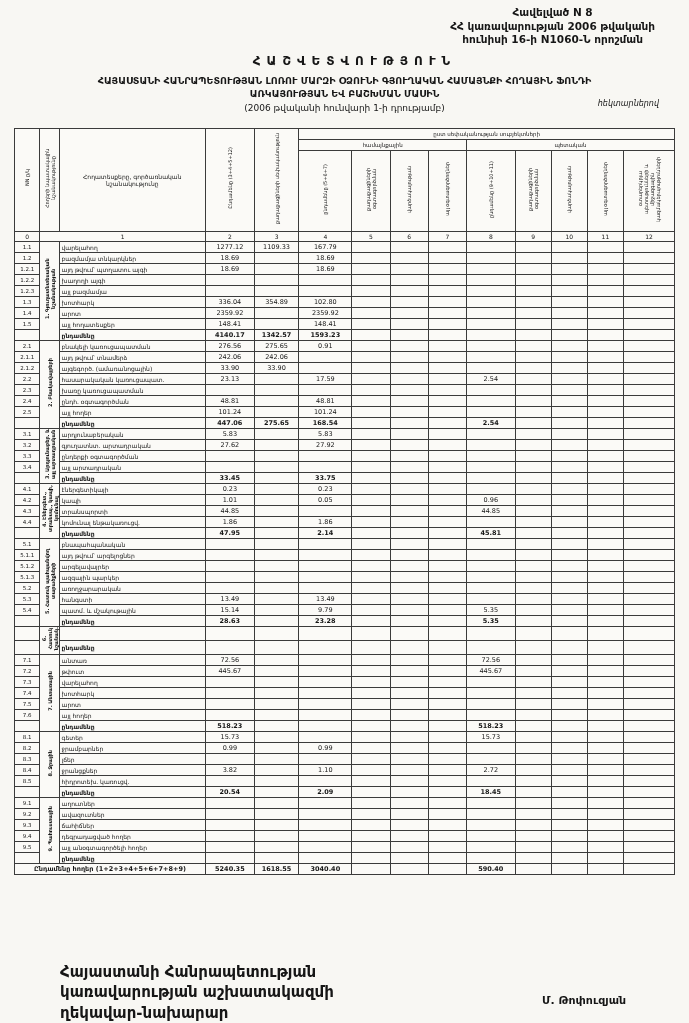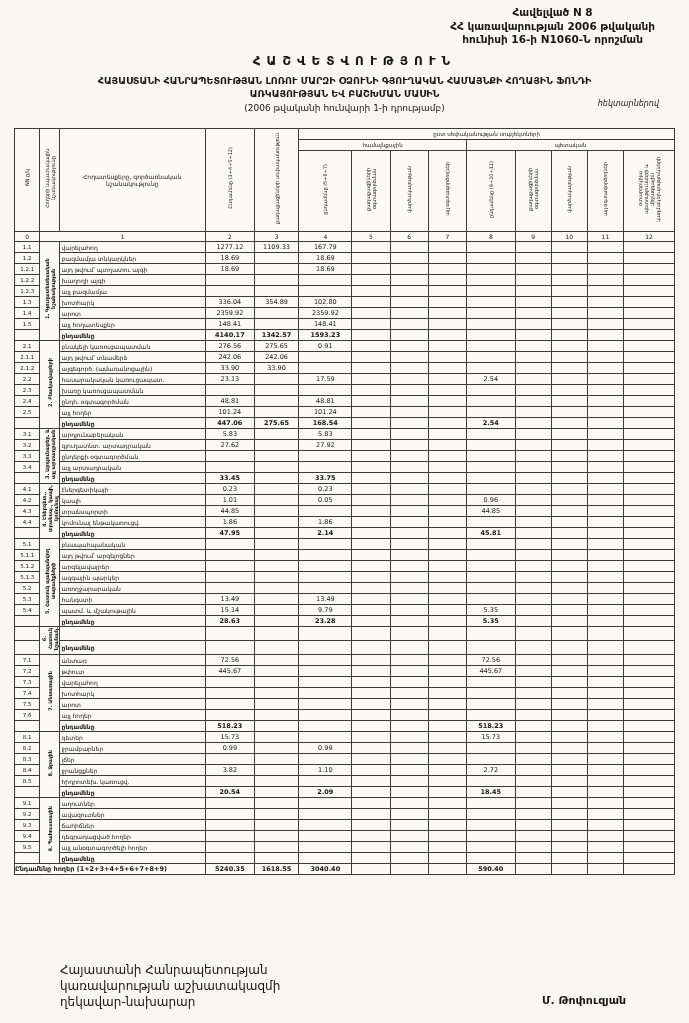--- a/index.html
+++ b/index.html
@@ -42,26 +42,26 @@
   .name-hdr { font-size:6px; text-align:center; white-space:normal; padding:0 2px; }
 
   tbody td { height:11px; padding:0; }
   .nn-cell { font-size:5.5px; text-align:center; white-space:nowrap; }
   .label-cell { font-size:6px; padding:0 2px; white-space:nowrap; }
   .num-cell { font-size:6.5px; text-align:center; white-space:nowrap; }
   .sec-cell { text-align:center; }
   .secname { font-size:5px; font-weight:bold; }
   .total-lbl { font-weight:bold; }
   .total-num { font-weight:bold; }
-  .grand-lbl { font-size:6.5px; font-weight:bold; white-space:nowrap; }
+  .grand-lbl { font-size:6.5px; font-weight:bold; text-align:center; white-space:nowrap; }
   .grand-num { font-weight:bold; }
 
   .footer {
     position:absolute; top:962px; left:60px;
-    font-size:12px; font-weight:normal; line-height:1.35;
+    font-size:15px; font-weight:bold; line-height:1.35;
   }
   .signature {
     position:absolute; top:994px; left:542px;
     font-size:11px; font-weight:bold;
   }
 </style>
 </head>
 <body>
 
 <div class="appendix">

